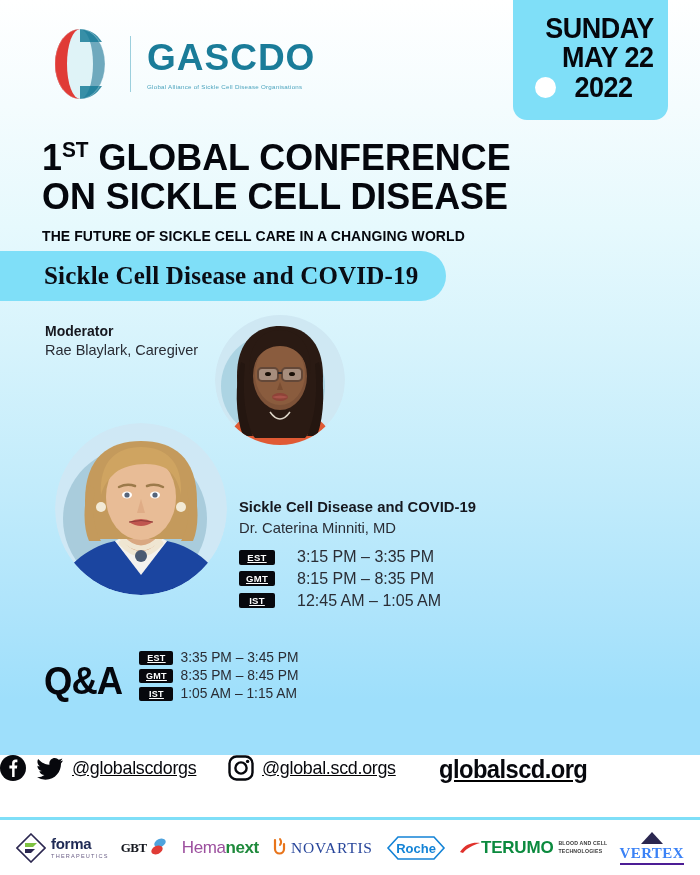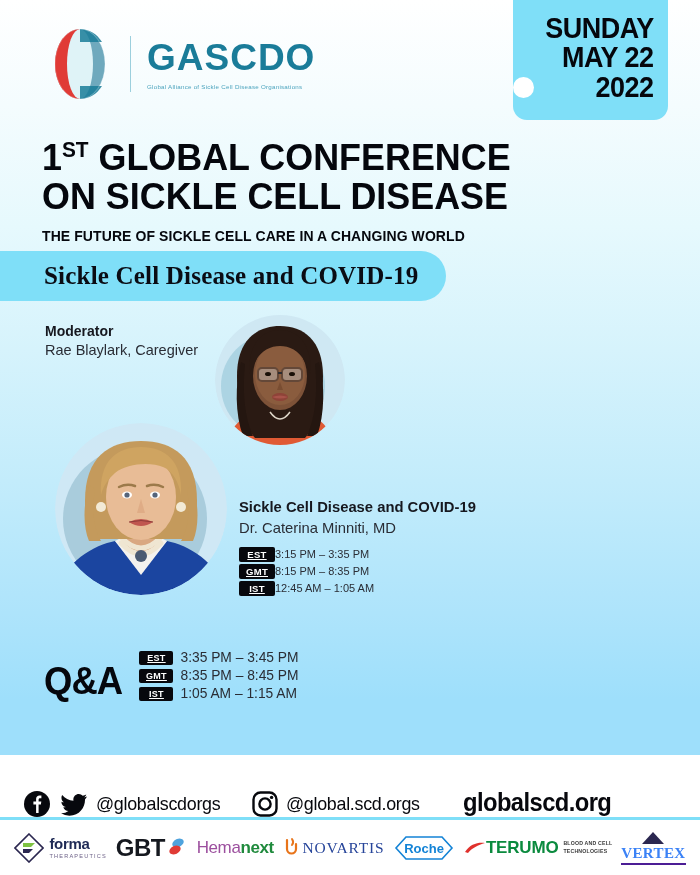--- a/index.html
+++ b/index.html
@@ -49,21 +49,21 @@
     letter-spacing: -0.5px;
     color: #05070d;
     line-height: 1.02;
     text-align: right;
     transform: scaleX(0.93);
     transform-origin: right center;
   }
   .date-row-year {
     display: flex;
     align-items: center;
-    justify-content: space-between;
+    justify-content: center;
     gap: 14px;
     width: 100%;
   }
   .date-dot {
     width: 21px;
     height: 21px;
     border-radius: 50%;
     background: #ffffff;
     flex: 0 0 auto;
   }
@@ -235,23 +235,23 @@
     font-weight: bold;
     font-size: 9.5px;
     letter-spacing: 0.3px;
     border-radius: 2px;
     padding: 0 4px;
     box-sizing: border-box;
     text-decoration: underline;
   }
   .time-text {
     font-family: "Liberation Sans", sans-serif;
-    font-size: 11px;
+    font-size: 16px;
     color: #2a2d35;
-    margin-left: 0;
+    margin-left: 22px;
     line-height: 1.22;
   }
 
   
   .qa-block {
     position: absolute;
     left: 44px;
     top: 650px;
     display: flex;
     align-items: flex-end;
@@ -293,23 +293,23 @@
 
   
   .social-bar {
     position: absolute;
     left: 0;
     right: 0;
     top: 755px;
     height: 62px;
     background: #ffffff;
     display: flex;
-    align-items: flex-end;
-    padding-left: 24px;
+    align-items: flex-start;
     box-sizing: border-box;
+    text-decoration: underline;
   }
   .social-group {
     display: flex;
     align-items: center;
   }
   .social-group + .social-group { margin-left: 24px; }
   .social-icon { flex: 0 0 auto; display: block; }
   .social-handle {
     font-family: "Liberation Sans", sans-serif;
     font-size: 19px;
@@ -357,23 +357,23 @@
     line-height: 1;
   }
   .sp-forma-sub {
     font-family: "Liberation Sans", sans-serif;
     font-size: 5.6px;
     color: #6b5f86;
     letter-spacing: 1.2px;
     margin-top: 2px;
   }
   .sp-gbt {
-    font-family: Liberation Sans, sans-serif;
-    font-weight: bold;
-    font-size: 24px;
+    font-family: Liberation Serif, serif;
+    font-weight: bold;
+    font-size: 13px;
     color: #15181f;
     letter-spacing: -0.5px;
   }
   .sp-hema {
     font-family: "Liberation Sans", sans-serif;
     font-size: 17px;
     letter-spacing: -0.4px;
   }
   .sp-hema .a { color: #9c4f9e; }
   .sp-hema .b { color: #1f8a3c; font-weight: bold; }

